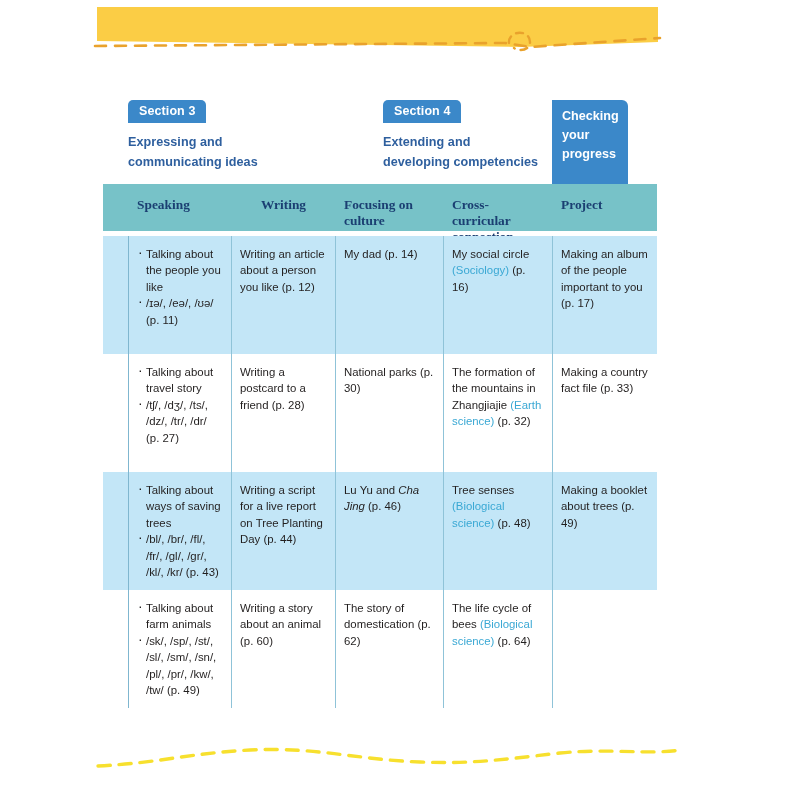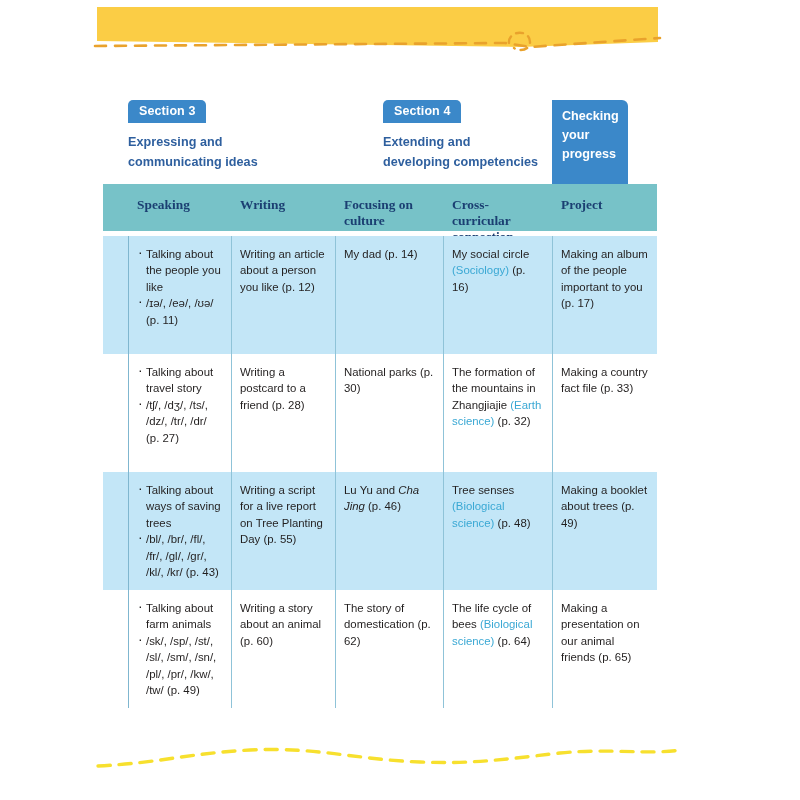--- a/index.html
+++ b/index.html
@@ -176,21 +176,21 @@
 
     <div class="check-block">
       <div>Checking</div>
       <div>your</div>
       <div>progress</div>
     </div>
   </div>
 
   <div class="head-row">
     <div class="head-cell" style="left:25px;width:103px;">Speaking</div>
-    <div class="head-cell" style="left:128px;width:104px;">Writing</div>
+    <div class="head-cell" style="left:128px;width:104px;text-align:center;">Writing</div>
     <div class="head-cell" style="left:232px;width:108px;">
       <div>Focusing on</div>
       <div>culture</div>
     </div>
     <div class="head-cell" style="left:340px;width:109px;">
       <div>Cross-curricular</div>
       <div>connection</div>
     </div>
     <div class="head-cell" style="left:449px;width:105px;">Project</div>
   </div>
@@ -238,37 +238,36 @@
         <div class="vline" style="left: 128px;"></div>
         <div class="vline" style="left: 232px;"></div>
         <div class="vline" style="left: 340px;"></div>
         <div class="vline" style="left: 449px;"></div>
         <div class="body-cell" style="left: 25px; width: 103px; height: 118px;">
           <ul class="bul">
             <li>Talking about ways of saving trees</li>
             <li>/bl/, /br/, /fl/, /fr/, /gl/, /gr/, /kl/, /kr/ (p. 43)</li>
           </ul>
         </div>
-        <div class="body-cell" style="left: 128px; width: 104px; height: 118px;">Writing a script for a live report on Tree Planting Day (p. 55)</div>
+        <div class="body-cell" style="left: 128px; width: 104px; height: 118px;">Writing a script for a live report on Tree Planting Day (p. 44)</div>
         <div class="body-cell" style="left: 232px; width: 108px; height: 118px;">Lu Yu and <span class="ital">Cha Jing</span> (p. 46)</div>
         <div class="body-cell" style="left: 340px; width: 109px; height: 118px;">Tree senses <span class="accent">(Biological science)</span> (p. 48)</div>
         <div class="body-cell" style="left: 449px; width: 105px; height: 118px;">Making a booklet about trees (p. 49)</div>
       </div>
       <div class="body-row plain" style="height: 118px;">
         <div class="left-strip" style="height: 118px; background: rgb(255, 255, 255);"></div>
         <div class="vline dark" style="left: 25px;"></div>
         <div class="vline" style="left: 128px;"></div>
         <div class="vline" style="left: 232px;"></div>
         <div class="vline" style="left: 340px;"></div>
         <div class="vline" style="left: 449px;"></div>
         <div class="body-cell" style="left: 25px; width: 103px; height: 118px;">
           <ul class="bul">
             <li>Talking about farm animals</li>
             <li>/sk/, /sp/, /st/, /sl/, /sm/, /sn/, /pl/, /pr/, /kw/, /tw/ (p. 49)</li>
           </ul>
         </div>
         <div class="body-cell" style="left: 128px; width: 104px; height: 118px;">Writing a story about an animal (p. 60)</div>
         <div class="body-cell" style="left: 232px; width: 108px; height: 118px;">The story of domestication (p. 62)</div>
         <div class="body-cell" style="left: 340px; width: 109px; height: 118px;">The life cycle of bees <span class="accent">(Biological science)</span> (p. 64)</div>
-        <div class="body-cell" style="left: 449px; width: 105px; height: 118px;">Making a presentation on our animal friends (p. 65)</div>
       </div>
     </div>
 </div>
 
 </body></html>

